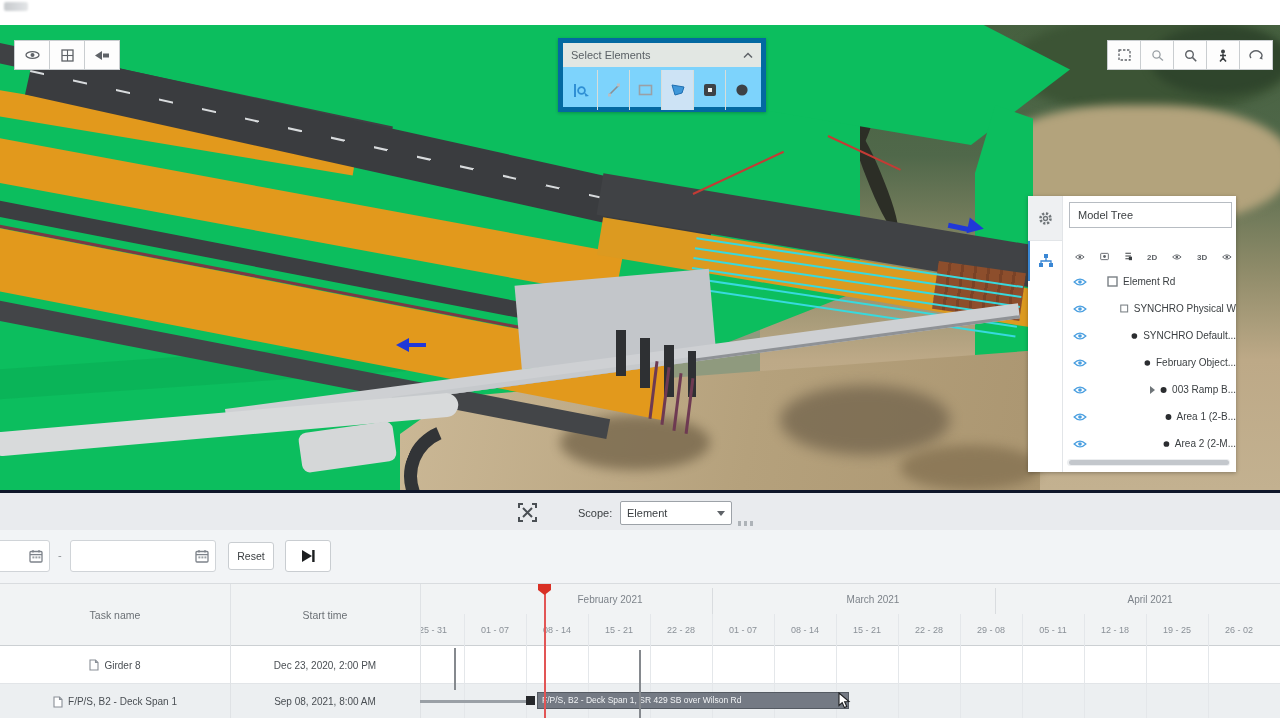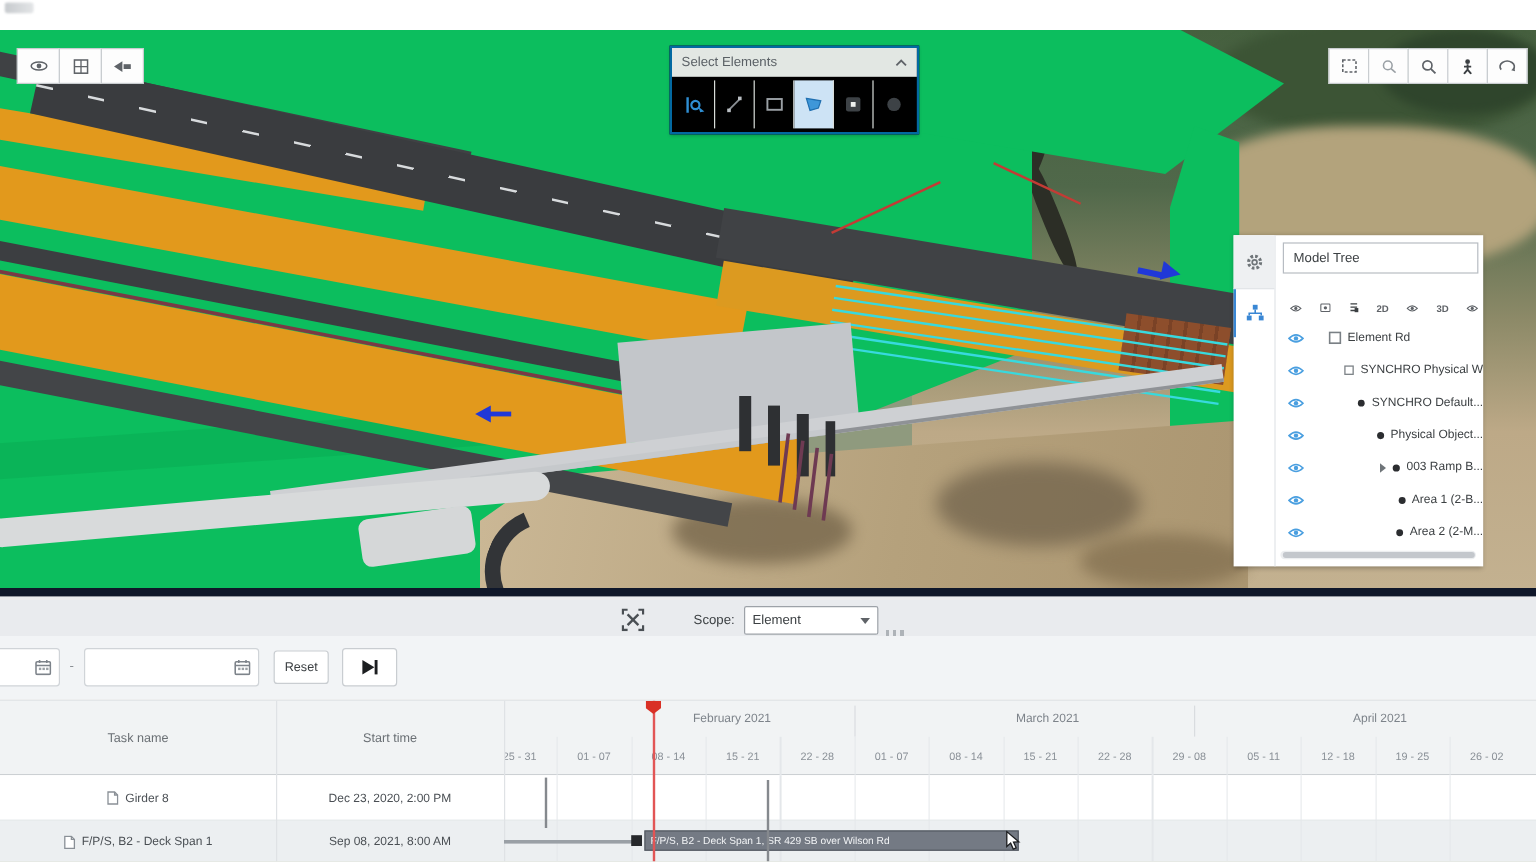--- a/index.html
+++ b/index.html
@@ -6,21 +6,21 @@
   body{width:1280px;height:718px;overflow:hidden;font-family:"Liberation Sans",sans-serif;background:#fff;}
   #screen{position:relative;width:1280px;height:718px;overflow:hidden;background:#fff;}
   .abs{position:absolute;}
   
   #vp{position:absolute;left:0;top:25px;width:1280px;height:465px;overflow:hidden;background:#8f9a7e;}
   .shape{position:absolute;}
   
   .tbtn{width:36px;height:30px;background:#fdfdfd;border:1px solid #c9cdd0;display:flex;align-items:center;justify-content:center;box-sizing:border-box;margin-left:-1px;cursor:pointer;}
   .tbtn svg{display:block;}
   
-  #selpanel{position:absolute;left:558px;top:13px;width:208px;height:74px;background:#000000;border:2px solid #0369a1;box-shadow:0 1px 3px rgba(0,0,0,.25);box-sizing:border-box;}
+  #selpanel{position:absolute;left:558px;top:13px;width:208px;height:74px;background:#7dd3fc;border:5px solid #0369a1;box-shadow:0 1px 3px rgba(0,0,0,.25);box-sizing:border-box;}
   #selpanel .ttl{height:24px;background:#e2e7e3;display:flex;align-items:center;padding:0 8px;font-size:11px;color:#5a6065;}
   #selpanel .ttl .sp{flex:1;}
   #selpanel .tools{display:flex;padding:3px;}
   .stool{width:33px;height:40px;display:flex;align-items:center;justify-content:center;border-right:1px solid #d8ddd9;box-sizing:border-box;cursor:pointer;}
   .stool.active{background:#cde3f5;}
   
   #mtree{position:absolute;left:1028px;top:171px;width:208px;height:276px;background:#fff;box-shadow:0 1px 4px rgba(0,0,0,.3);display:flex;}
   #mtree .rail{width:34px;border-right:1px solid #e2e5e8;}
   #mtree .railtop{height:44px;background:#eef0f2;display:flex;align-items:center;justify-content:center;border-bottom:1px solid #e2e5e8;cursor:pointer;}
   #mtree .railtab{height:40px;display:flex;align-items:center;justify-content:center;border-left:2px solid #3a87d4;cursor:pointer;}
@@ -29,21 +29,21 @@
   #mtree .tbar{position:absolute;left:6px;top:40px;right:4px;height:26px;display:flex;align-items:flex-end;gap:15px;padding-left:6px;}
   #mtree .tbar span{font-size:8px;font-weight:bold;color:#5f6368;}
   .trow{position:absolute;left:0;right:0;height:27px;display:flex;align-items:center;font-size:10px;color:#3c4043;cursor:pointer;white-space:nowrap;overflow:hidden;}
   .trow .eye{margin-left:10px;flex:0 0 auto;}
   .caret-d{width:0;height:0;border-left:4px solid transparent;border-right:4px solid transparent;border-top:5px solid #6f7press;border-top-color:#6f7579;margin:0 4px 0 0;}
   .caret-r{width:0;height:0;border-top:4px solid transparent;border-bottom:4px solid transparent;border-left:5px solid #6f7579;margin:0 5px 0 0;}
   .caret-sp{width:9px;margin-right:4px;}
   .scrollx{position:absolute;left:4px;right:6px;bottom:6px;height:7px;background:#eceef0;border-radius:4px;}
   .scrollx .thumb{position:absolute;left:2px;top:1px;width:160px;height:5px;background:#c3c7cc;border-radius:3px;cursor:pointer;}
   
-  #scopebar{position:absolute;left:0;top:490px;width:1280px;height:40px;background:#e9ebee;border-top:7px solid #0f172a;box-sizing:border-box;}
+  #scopebar{position:absolute;left:0;top:490px;width:1280px;height:40px;background:#e9ebee;border-top:3px solid #0f172a;box-sizing:border-box;}
   #scopebar .lbl{position:absolute;left:578px;top:0;height:40px;display:flex;align-items:center;font-size:11px;color:#3c4043;}
   #scopedrop{position:absolute;left:620px;top:8px;width:112px;height:24px;background:#fff;border:1px solid #9da2a8;border-radius:2px;font-size:11px;color:#3c4043;display:flex;align-items:center;padding:0 6px;box-sizing:border-box;cursor:pointer;}
   #scopedrop .cv{margin-left:auto;width:0;height:0;border-left:4px solid transparent;border-right:4px solid transparent;border-top:5px solid #5f6368;}
   
   #filterbar{position:absolute;left:0;top:530px;width:1280px;height:53px;background:#f2f4f6;}
   .dinput{position:absolute;top:10px;height:32px;background:#fff;border:1px solid #d0d4d8;border-radius:3px;box-sizing:border-box;}
   .dinput input{position:absolute;left:6px;top:4px;right:26px;bottom:4px;border:none;outline:none;font-size:11px;background:transparent;width:calc(100% - 34px);}
   .calico{position:absolute;right:6px;top:8px;}
   .fbtn{position:absolute;background:#fff;border:1px solid #c9cdd1;border-radius:3px;font-size:10.5px;color:#3c4043;display:flex;align-items:center;justify-content:center;box-sizing:border-box;cursor:pointer;}
   
@@ -328,21 +328,21 @@
         <div class="trow" style="top:153px;">
           <svg class="eye" width="14" height="10" viewBox="0 0 16 12">
               <path d="M1 6 Q8 -1 15 6 Q8 13 1 6Z" fill="none" stroke="#4a9fe0" stroke-width="1.6"></path>
               <circle cx="8" cy="6" r="2.2" fill="#4a9fe0"></circle>
             </svg>
           <span style="width:68px;"></span>
             <span class="caret-d"></span>
           <svg width="10" height="10" viewBox="0 0 10 10" style="margin-right:5px;">
               <circle cx="5" cy="5" r="4.2" fill="#2b2d30"></circle>
             </svg>
-          <span>Physical Object...</span>
+          <span>February Object...</span>
         </div>
         <div class="trow" style="top:180px;">
           <svg class="eye" width="14" height="10" viewBox="0 0 16 12">
               <path d="M1 6 Q8 -1 15 6 Q8 13 1 6Z" fill="none" stroke="#4a9fe0" stroke-width="1.6"></path>
               <circle cx="8" cy="6" r="2.2" fill="#4a9fe0"></circle>
             </svg>
           <span style="width:88px;"></span>
             <span class="caret-r"></span>
           <svg width="10" height="10" viewBox="0 0 10 10" style="margin-right:5px;">
               <circle cx="5" cy="5" r="4.2" fill="#2b2d30"></circle>

